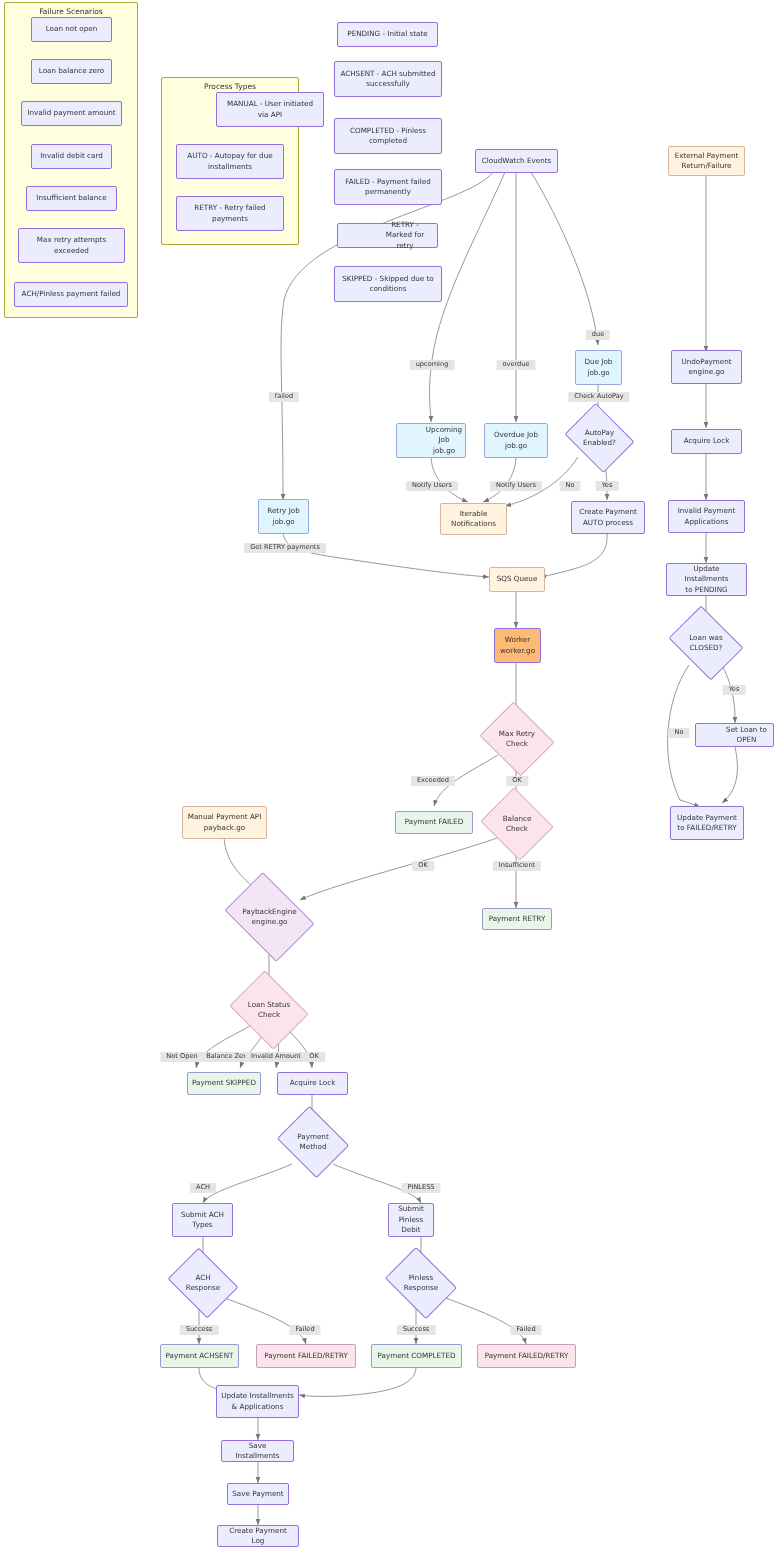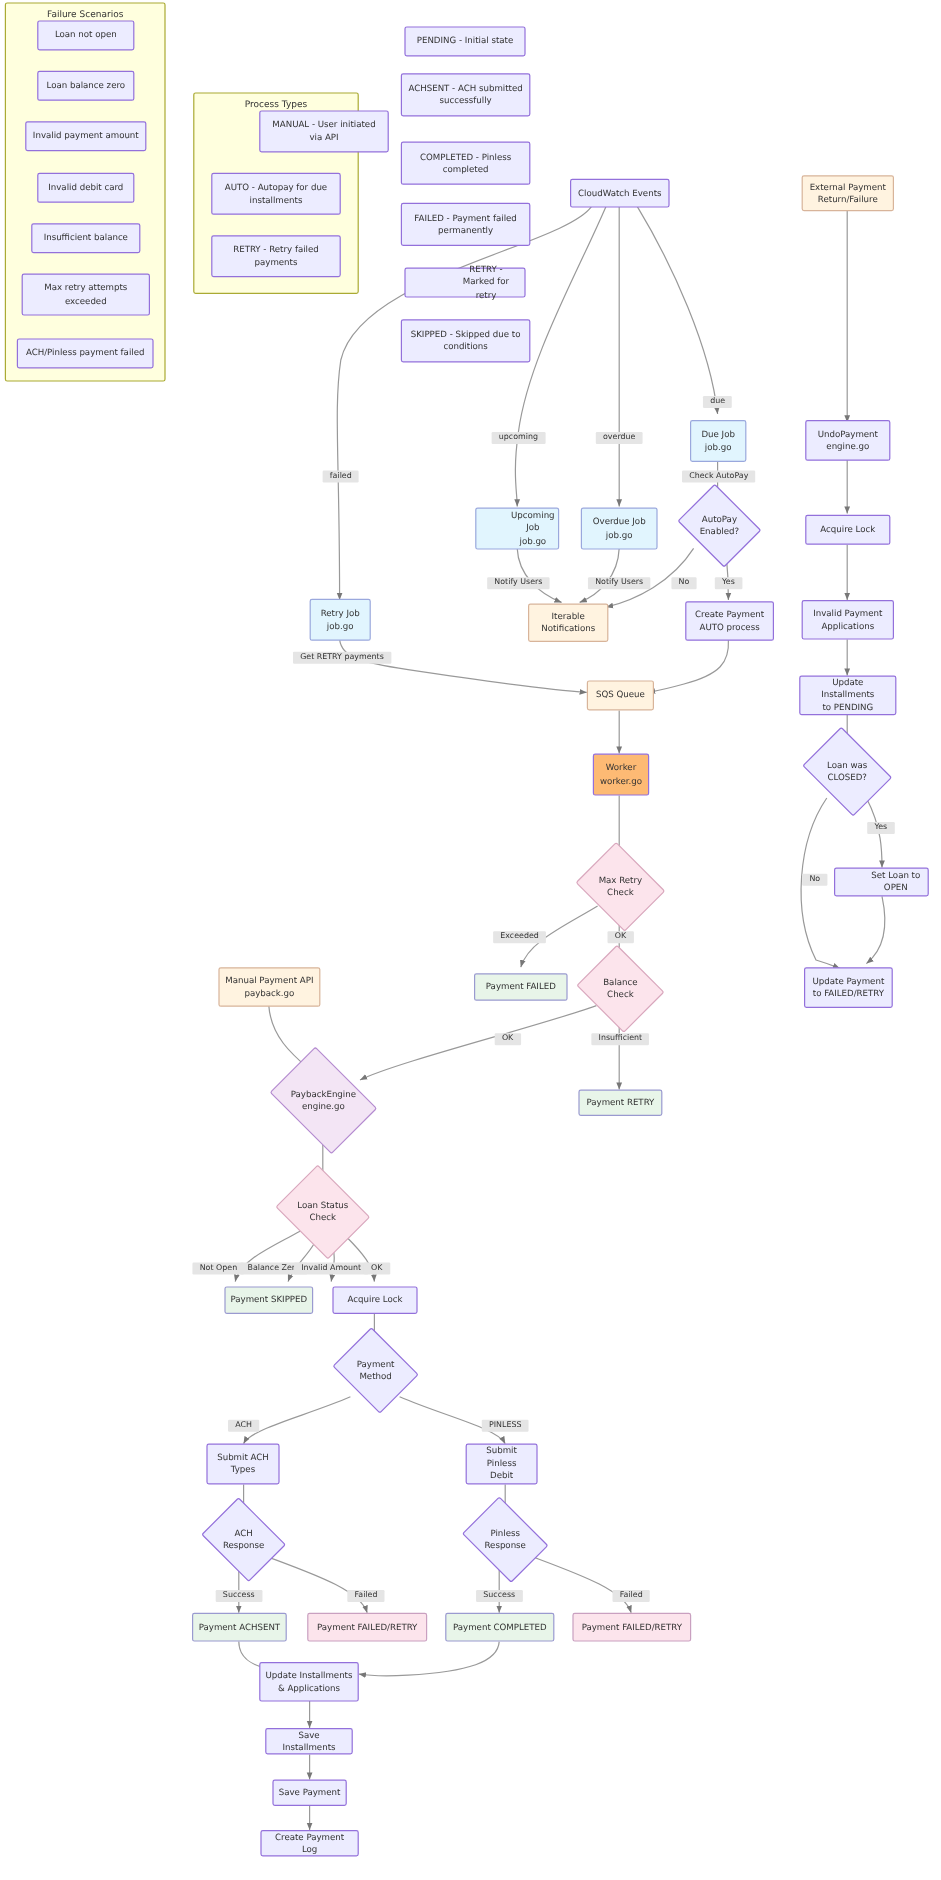--- a/index.html
+++ b/index.html
@@ -298,21 +298,21 @@
 
   <div class="diamond d-lav" style="left:285px;top:1119px;width:56px;height:46px;">
     <div class="dshape"></div>
     <div class="dlabel">Payment
 Method</div>
   </div>
 
   <div class="node n-lav" style="left:172px;top:1203px;width:61px;height:34px;">Submit ACH
 Types</div>
 
-  <div class="node n-lav" style="left:388px;top:1203px;width:60px;height:34px;">Submit Pinless
+  <div class="node n-lav" style="left:388px;top:1203px;width:46px;height:34px;">Submit Pinless
 Debit</div>
 
   <div class="diamond d-lav" style="left:175px;top:1261px;width:56px;height:44px;">
     <div class="dshape"></div>
     <div class="dlabel">ACH
 Response</div>
   </div>
 
   <div class="diamond d-lav" style="left:392px;top:1261px;width:58px;height:44px;">
     <div class="dshape"></div>

